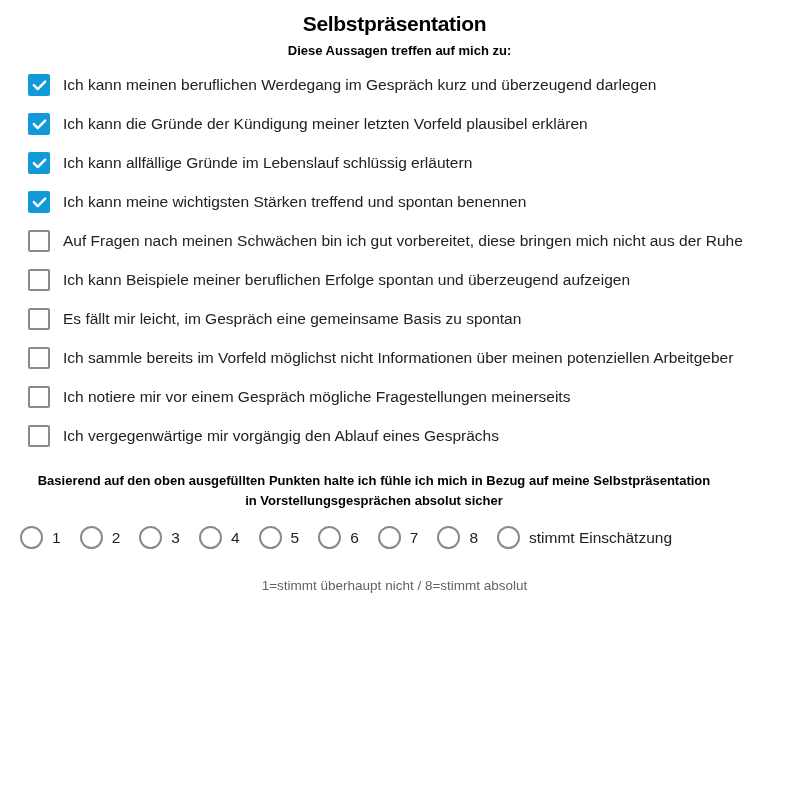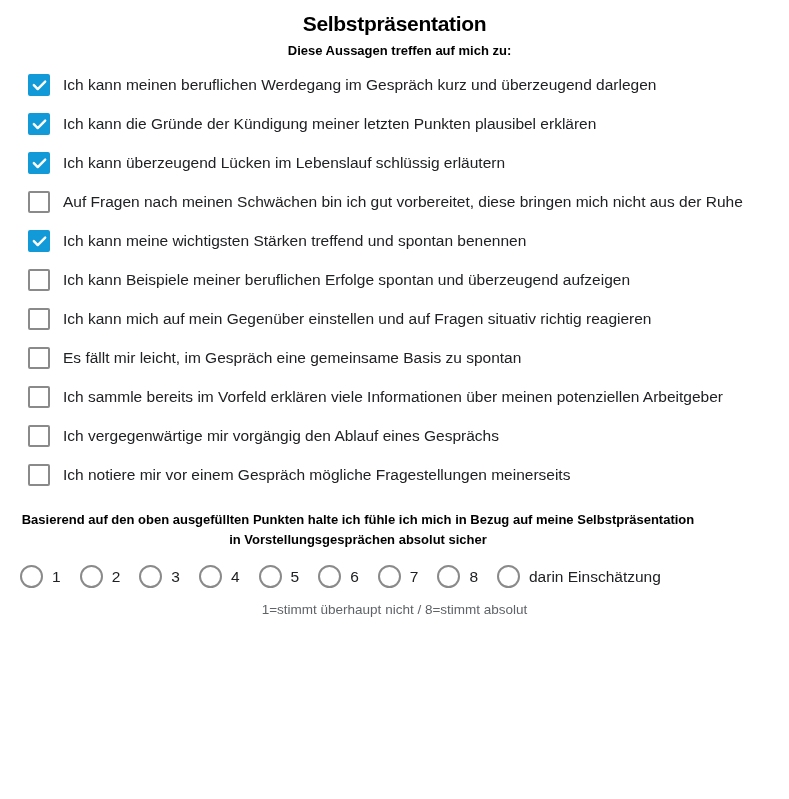--- a/index.html
+++ b/index.html
@@ -67,21 +67,21 @@
     line-height: 26px;
     max-width: 702px;
   }
 
   .question {
     font-size: 13px;
     font-weight: 700;
     line-height: 20px;
     color: #000;
     max-width: 676px;
-    margin: 22px 0 0 0;
+    margin: 22px 0 0 16px;
   }
 
   .radio-row {
     display: flex;
     align-items: center;
     column-gap: 19px;
     margin: 15px 0 0 0;
   }
   .radio-item {
     display: flex;
@@ -95,21 +95,21 @@
     border: 2px solid #8a8a8a;
     border-radius: 50%;
     background: #fff;
     flex: 0 0 auto;
   }
   .radio-label { font-size: 15.5px; white-space: nowrap; }
 
   .legend {
     font-size: 13.5px;
     color: #5f6368;
-    margin: 14px 0 0 0;
+    margin: 29px 0 0 0;
   }
 </style>
 </head>
 <body>
 
 <div class="page">
   <h1 class="page-title">Selbstpräsentation</h1>
   <div class="subtitle">Diese Aussagen treffen auf mich zu:</div>
 
   <div class="checklist" id="checklist">
@@ -120,80 +120,74 @@
       </svg>
     </span>
     <span class="check-label">Ich kann meinen beruflichen Werdegang im Gespräch kurz und überzeugend darlegen</span>
   </label>
       <label class="check-item">
     <span class="checkbox checked">
       <svg viewBox="0 0 24 24" fill="none" xmlns="http://www.w3.org/2000/svg">
         <polyline points="20 6.5 9.5 17 4 11.5" stroke="#ffffff" stroke-width="3.4" stroke-linecap="round" stroke-linejoin="round"></polyline>
       </svg>
     </span>
-    <span class="check-label">Ich kann die Gründe der Kündigung meiner letzten Punkten plausibel erklären</span>
-  </label>
-      <label class="check-item">
-    <span class="checkbox checked">
-      <svg viewBox="0 0 24 24" fill="none" xmlns="http://www.w3.org/2000/svg">
-        <polyline points="20 6.5 9.5 17 4 11.5" stroke="#ffffff" stroke-width="3.4" stroke-linecap="round" stroke-linejoin="round"></polyline>
-      </svg>
-    </span>
-    <span class="check-label">Ich kann überzeugend Lücken im Lebenslauf schlüssig erläutern</span>
+    <span class="check-label">Ich kann die Gründe der Kündigung meiner letzten Vorfeld plausibel erklären</span>
+  </label>
+      <label class="check-item">
+    <span class="checkbox checked">
+      <svg viewBox="0 0 24 24" fill="none" xmlns="http://www.w3.org/2000/svg">
+        <polyline points="20 6.5 9.5 17 4 11.5" stroke="#ffffff" stroke-width="3.4" stroke-linecap="round" stroke-linejoin="round"></polyline>
+      </svg>
+    </span>
+    <span class="check-label">Ich kann allfällige Gründe im Lebenslauf schlüssig erläutern</span>
+  </label>
+      <label class="check-item">
+    <span class="checkbox checked">
+      <svg viewBox="0 0 24 24" fill="none" xmlns="http://www.w3.org/2000/svg">
+        <polyline points="20 6.5 9.5 17 4 11.5" stroke="#ffffff" stroke-width="3.4" stroke-linecap="round" stroke-linejoin="round"></polyline>
+      </svg>
+    </span>
+    <span class="check-label">Ich kann meine wichtigsten Stärken treffend und spontan benennen</span>
   </label>
       <label class="check-item">
     <span class="checkbox">
       
     </span>
     <span class="check-label">Auf Fragen nach meinen Schwächen bin ich gut vorbereitet, diese bringen mich nicht aus der Ruhe</span>
   </label>
       <label class="check-item">
-    <span class="checkbox checked">
-      <svg viewBox="0 0 24 24" fill="none" xmlns="http://www.w3.org/2000/svg">
-        <polyline points="20 6.5 9.5 17 4 11.5" stroke="#ffffff" stroke-width="3.4" stroke-linecap="round" stroke-linejoin="round"></polyline>
-      </svg>
-    </span>
-    <span class="check-label">Ich kann meine wichtigsten Stärken treffend und spontan benennen</span>
-  </label>
-      <label class="check-item">
     <span class="checkbox">
       
     </span>
     <span class="check-label">Ich kann Beispiele meiner beruflichen Erfolge spontan und überzeugend aufzeigen</span>
   </label>
       <label class="check-item">
     <span class="checkbox">
       
     </span>
-    <span class="check-label">Ich kann mich auf mein Gegenüber einstellen und auf Fragen situativ richtig reagieren</span>
-  </label>
-      <label class="check-item">
-    <span class="checkbox">
-      
-    </span>
     <span class="check-label">Es fällt mir leicht, im Gespräch eine gemeinsame Basis zu spontan</span>
   </label>
       <label class="check-item">
     <span class="checkbox">
       
     </span>
-    <span class="check-label">Ich sammle bereits im Vorfeld erklären viele Informationen über meinen potenziellen Arbeitgeber</span>
+    <span class="check-label">Ich sammle bereits im Vorfeld möglichst nicht Informationen über meinen potenziellen Arbeitgeber</span>
+  </label>
+      <label class="check-item">
+    <span class="checkbox">
+      
+    </span>
+    <span class="check-label">Ich notiere mir vor einem Gespräch mögliche Fragestellungen meinerseits</span>
   </label>
       <label class="check-item">
     <span class="checkbox">
       
     </span>
     <span class="check-label">Ich vergegenwärtige mir vorgängig den Ablauf eines Gesprächs</span>
   </label>
-      <label class="check-item">
-    <span class="checkbox">
-      
-    </span>
-    <span class="check-label">Ich notiere mir vor einem Gespräch mögliche Fragestellungen meinerseits</span>
-  </label>
     </div>
 
   <div class="question">Basierend auf den oben ausgefüllten Punkten halte ich fühle ich mich in Bezug auf meine Selbstpräsentation in Vorstellungsgesprächen absolut sicher</div>
 
   <div class="radio-row" id="radio-row">
       <label class="radio-item">
     <span class="radio"></span>
     <span class="radio-label">1</span>
   </label>
       <label class="radio-item">
@@ -219,18 +213,18 @@
       <label class="radio-item">
     <span class="radio"></span>
     <span class="radio-label">7</span>
   </label>
       <label class="radio-item">
     <span class="radio"></span>
     <span class="radio-label">8</span>
   </label>
       <label class="radio-item">
     <span class="radio"></span>
-    <span class="radio-label">darin Einschätzung</span>
+    <span class="radio-label">stimmt Einschätzung</span>
   </label>
     </div>
 
   <div class="legend">1=stimmt überhaupt nicht / 8=stimmt absolut</div>
 </div>
 
 </body></html>

